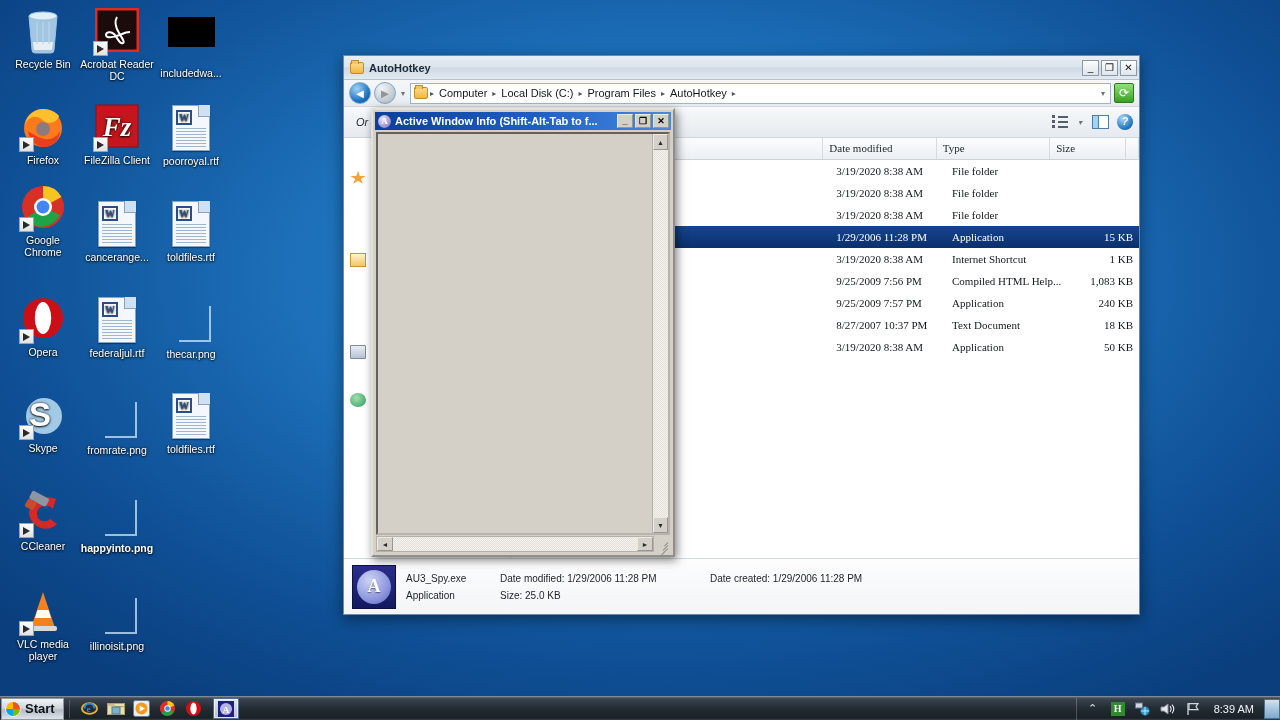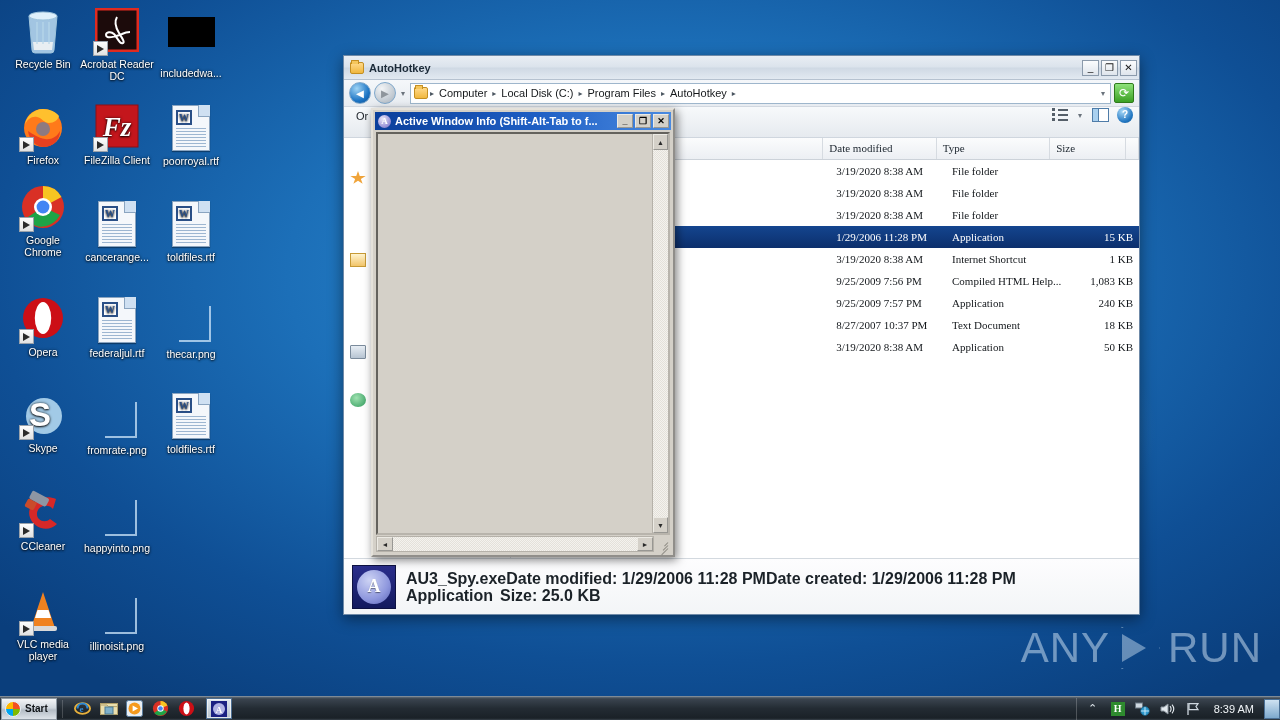--- a/index.html
+++ b/index.html
@@ -180,22 +180,22 @@
     background: linear-gradient(#cfe6fa,#8dc0ec);
     border-left: 1px solid #9eb6cc;
     display:flex;align-items:center;justify-content:center;
     color:#16456f; font-size:11px; cursor:default;
   }
 
   .cmd-row {
     height: 31px;
     background: linear-gradient(#f7f9fb,#e6eaef);
     border-bottom: 1px solid #cfd6de;
-    display:flex; align-items:flex-start; padding: 0 6px;
-    font-size: 11px; color:#1c2228;
+    display:flex; align-items:center; padding: 0 6px;
+    font-size: 11px; color:#1c2228;font-style:italic;
   }
   .cmd-item { padding: 3px 6px; cursor: default; }
   .cmd-right { margin-left:auto; display:flex; align-items:center; gap:8px; }
   .view-ic { width:16px; height:14px; position:relative; cursor:default; }
   .view-ic i { position:absolute; left:6px; height:2px; width:10px; background:#555f69; }
   .view-ic i:nth-child(1){top:1px;} .view-ic i:nth-child(2){top:6px;} .view-ic i:nth-child(3){top:11px;}
   .view-ic b { position:absolute; left:0; width:3px; height:3px; background:#555f69; }
   .view-ic b:nth-child(4){top:0;} .view-ic b:nth-child(5){top:5px;} .view-ic b:nth-child(6){top:10px;}
   .pane-ic { width:17px;height:14px;border:1px solid #4f7ca8;background:#fff;display:flex;cursor:default;}
   .pane-ic s{display:block;width:6px;background:#a9d0ef;border-right:1px solid #4f7ca8;}
@@ -265,21 +265,21 @@
     display:flex; align-items:center; justify-content:center;
   }
   .status-icon .ring {
     width: 34px; height: 34px; border-radius: 50%;
     background: radial-gradient(circle at 36% 30%, #cdd3f4, #8e97dd 60%, #5a63b8);
     color:#fff; font-weight:bold; font-size:18px;
     display:flex; align-items:center; justify-content:center;
     font-family:"Liberation Serif", serif;
     text-shadow: 0 1px 1px rgba(0,0,0,.45);
   }
-  .status-txt { font-size: 16px; color: #1b2228; line-height: 17px; font-weight: bold; }
+  .status-txt { font-size: 10px; color: #1b2228; line-height: 17px; }
   .st-line { display: flex; }
   .st-c1 { min-width: 94px; }
   .st-c2 { min-width: 210px; }
 
   
   #ahk-dialog {
     position: absolute; left: 371px; top: 108px;
     width: 304px; height: 449px;
     background: #d4d0c8;
     border: 2px outset #e4e1da;
@@ -372,21 +372,21 @@
     padding: 0 8px 0 3px;
     background: linear-gradient(#f3f5f7,#cfd6dd 45%, #b3bcc5 55%, #dde3e9);
     border: 1px solid #8e99a3;
     cursor: default;
   }
   #start-btn .orb {
     width: 16px; height: 16px; border-radius: 50%;
     background: conic-gradient(#f25022 0turn .25turn, #7fba00 .25turn .5turn, #00a4ef .5turn .75turn, #ffb900 .75turn 1turn);
     border: 1px solid #e9eef2;
   }
-  #start-btn .stxt { font-size: 10px; font-weight: bold; color:#101418; }
+  #start-btn .stxt { font-size: 13px; font-weight: bold; color:#101418; }
   .tb-sep { width:1px; height:18px; background:rgba(255,255,255,.18); margin: 0 5px; }
   .qlaunch { display:flex; align-items:center; gap:8px; padding-left: 6px; }
   .ql {
     width: 18px; height: 18px; cursor: default;
     display:flex; align-items:center; justify-content:center;
   }
   .tbtn {
     margin-left: 10px; width: 26px; height: 21px;
     background: linear-gradient(#dfe7ee,#b8c3cd);
     border: 1px solid #4c6d91;
@@ -580,21 +580,21 @@
         <span class="lbl">toldfiles.rtf</span>
       </div>
       <div class="dicon" style="left: 6px; top: 486px;">
         <div class="glyph"><svg width="46" height="46" viewBox="0 0 46 46">
             <path d="M36 9c-9-4-22-1-26 9-3 8 2 17 11 20 6 2 12 0 16-4l-7-5c-3 3-8 3-11 0-4-4-2-11 4-13 4-1 8 0 10 3z" fill="#d62828"></path>
             <rect x="10" y="4" width="19" height="9" rx="2" transform="rotate(28 19 8)" fill="#8e96a3"></rect>
             <rect x="6" y="10" width="10" height="9" rx="2" transform="rotate(28 11 14)" fill="#c94b2b"></rect>
           </svg><span class="shortcut-arrow"></span></div>
         <span class="lbl">CCleaner</span>
       </div>
-      <div class="dicon" style="left: 80px; top: 486px;">
+      <div class="dicon" style="left: 80px; top: 486px; font-weight: bold;">
         <div class="glyph">
           <div class="png-ic"></div>
         </div>
         <span class="lbl">happyinto.png</span>
       </div>
       <div class="dicon" style="left: 6px; top: 584px;">
         <div class="glyph"><svg width="44" height="46" viewBox="0 0 44 46">
             <path d="M22 4 L34 40 H10 Z" fill="#f08220"></path>
             <path d="M16.5 22 L27.5 22 L30 30 H14 Z" fill="#fff"></path>
             <rect x="8" y="38" width="28" height="5" rx="2" fill="#d9d9d9"></rect>
@@ -800,25 +800,20 @@
         </div>
         <div class="grip">
             <i></i>
             <i></i>
             <i></i>
           </div>
       </div>
     </div>
   </div>
 
-  <div id="watermark">
-    <span>ANY</span>
-    <span class="tri"></span>
-    <span>RUN</span>
-  </div>
 
   <div id="taskbar">
     <div id="start-btn">
       <span class="orb"></span>
       <span class="stxt">Start</span>
     </div>
     <span class="tb-sep"></span>
     <div class="qlaunch">
       <span class="ql">
         <svg width="17" height="17" viewBox="0 0 17 17">

